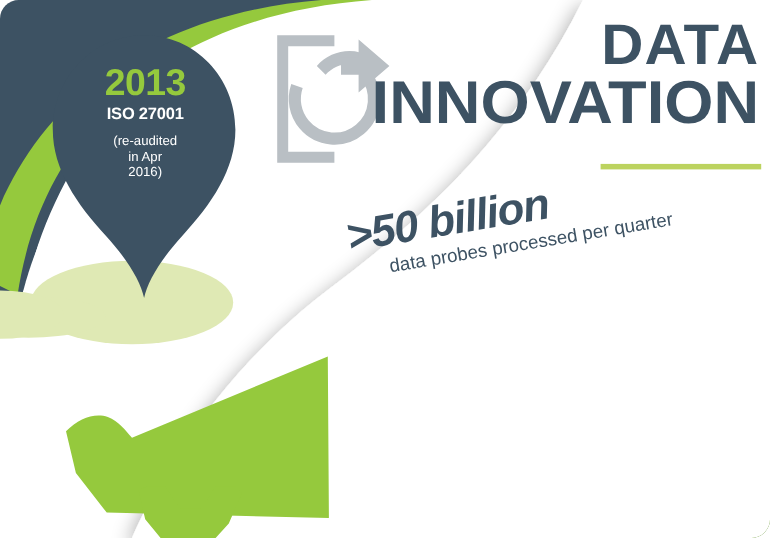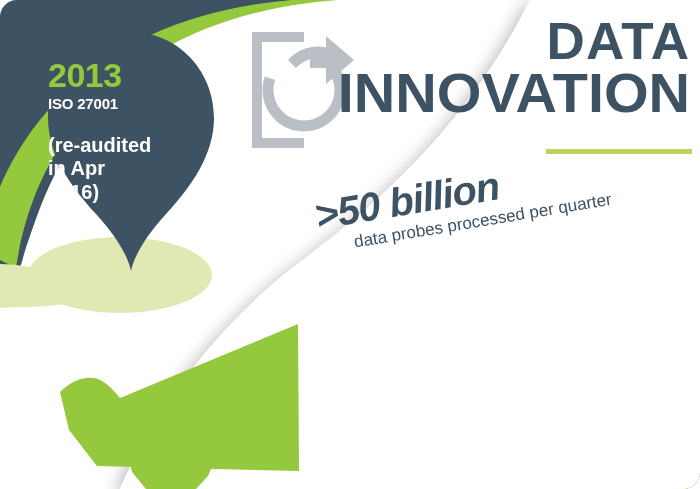--- a/index.html
+++ b/index.html
@@ -63,21 +63,21 @@
     height: 5px;
     background: #bcd35f;
     z-index: 6;
   }
   
   .pin-text {
     position: absolute;
     left: 48px;
     top: 58px;
     width: 168px;
-    text-align: left;
+    text-align: center;
     z-index: 7;
     pointer-events: none;
   }
   .pin-year {
     display: block;
     font-size: 34px;
     font-weight: bold;
     color: #95c93d;
     letter-spacing: -0.5px;
     line-height: 1.0;
@@ -86,25 +86,25 @@
     display: block;
     font-size: 15px;
     font-weight: bold;
     color: #ffffff;
     letter-spacing: -0.2px;
     margin-top: 4px;
     line-height: 1.05;
   }
   .pin-note {
     display: block;
-    font-size: 20px;
-    font-weight: bold;
+    font-size: 12px;
+    font-weight: normal;
     color: #ffffff;
     line-height: 1.18;
-    margin-top: 22px;
+    margin-top: 9px;
   }
   
   .stat-one {
     position: absolute;
     left: 312px;
     top: 196px;
     z-index: 6;
     transform: rotate(-9.5deg);
     transform-origin: left top;
   }

